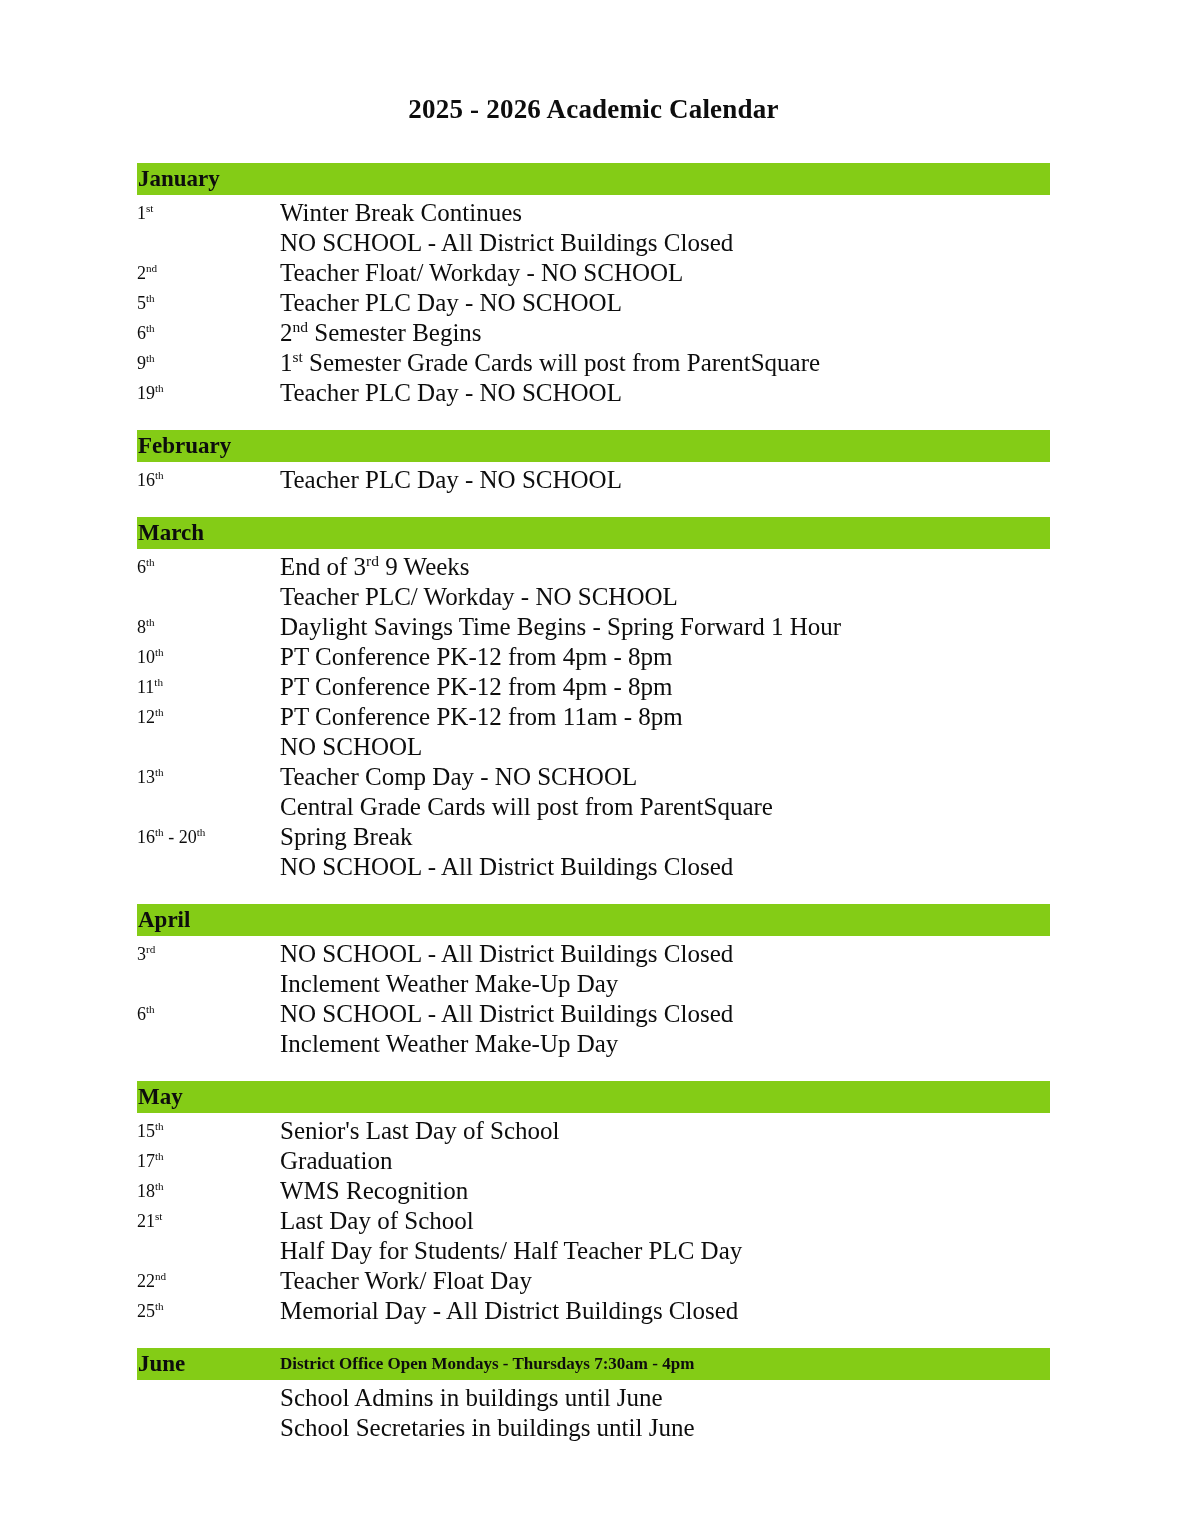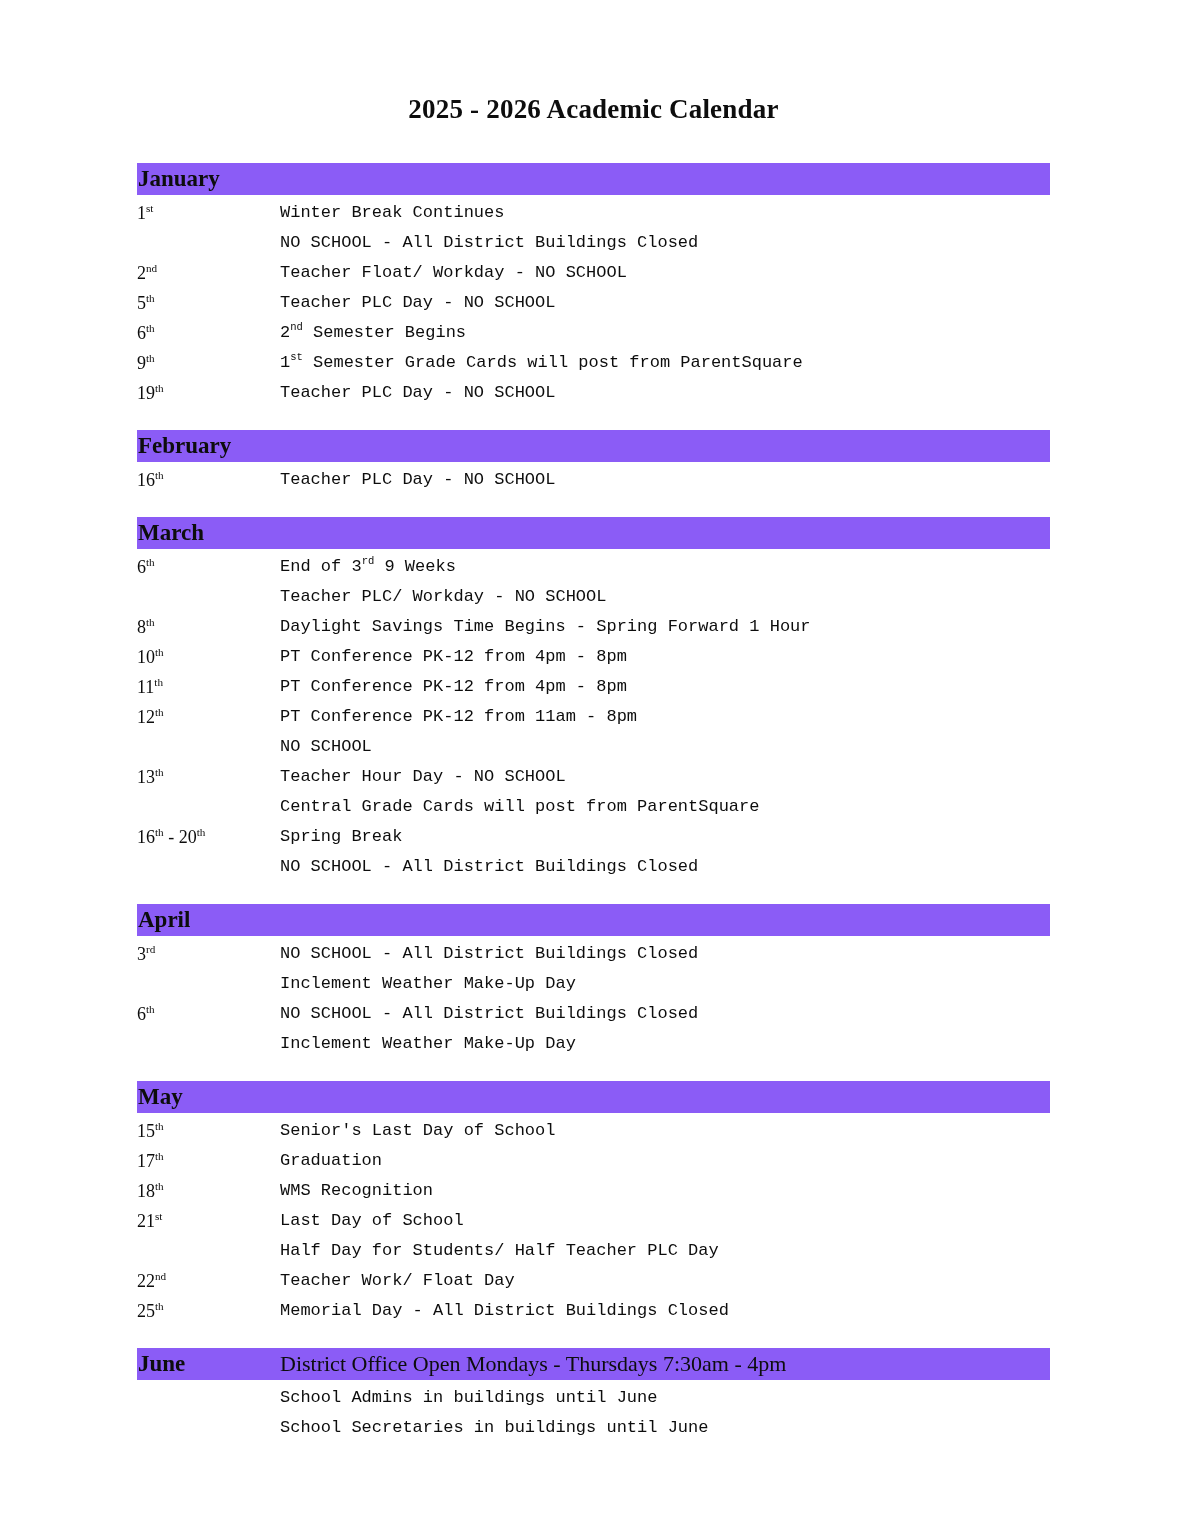--- a/index.html
+++ b/index.html
@@ -35,38 +35,38 @@
     margin-left: 137px;
     margin-top: 38px;
   }
   .month-block {
     margin-bottom: 22px;
   }
   .month-block:last-child {
     margin-bottom: 0;
   }
   .month-header {
-    background: #8b5cf6;
+    background: #84cc16;
     height: 32px;
     display: flex;
     align-items: center;
     box-sizing: border-box;
   }
   .month-name {
     font-size: 23px;
     font-weight: bold;
     line-height: 1;
     width: 143px;
     flex: 0 0 143px;
     padding-left: 1px;
     box-sizing: border-box;
   }
   .month-note {
-    font-size: 22px;
-    font-weight: normal;
+    font-size: 17px;
+    font-weight: bold;
     line-height: 1;
   }
   .entries {
     padding-top: 3px;
   }
   .entry-row {
     display: flex;
     align-items: flex-start;
     min-height: 30px;
   }
@@ -79,24 +79,23 @@
   }
   .entry-date sup {
     font-size: 0.62em;
     vertical-align: super;
     line-height: 0;
   }
   .entry-lines {
     flex: 1 1 auto;
   }
   .entry-line {
-    font-size: 17px;
+    font-size: 25px;
     line-height: 30px;
     white-space: nowrap;
-    font-family: Liberation Mono, monospace;
   }
   .entry-line sup {
     font-size: 0.62em;
     vertical-align: super;
     line-height: 0;
   }
   .note-row .entry-date {
     visibility: hidden;
   }
 </style>
@@ -198,21 +197,21 @@
           <div class="entry-row">
             <div class="entry-date">12<sup>th</sup></div>
             <div class="entry-lines">
               <div class="entry-line">PT Conference PK-12 from 11am - 8pm</div>
               <div class="entry-line">NO SCHOOL</div>
             </div>
           </div>
           <div class="entry-row">
             <div class="entry-date">13<sup>th</sup></div>
             <div class="entry-lines">
-              <div class="entry-line">Teacher Hour Day - NO SCHOOL</div>
+              <div class="entry-line">Teacher Comp Day - NO SCHOOL</div>
               <div class="entry-line">Central Grade Cards will post from ParentSquare</div>
             </div>
           </div>
           <div class="entry-row">
             <div class="entry-date">16<sup>th</sup> - 20<sup>th</sup></div>
             <div class="entry-lines">
               <div class="entry-line">Spring Break</div>
               <div class="entry-line">NO SCHOOL - All District Buildings Closed</div>
             </div>
           </div>

